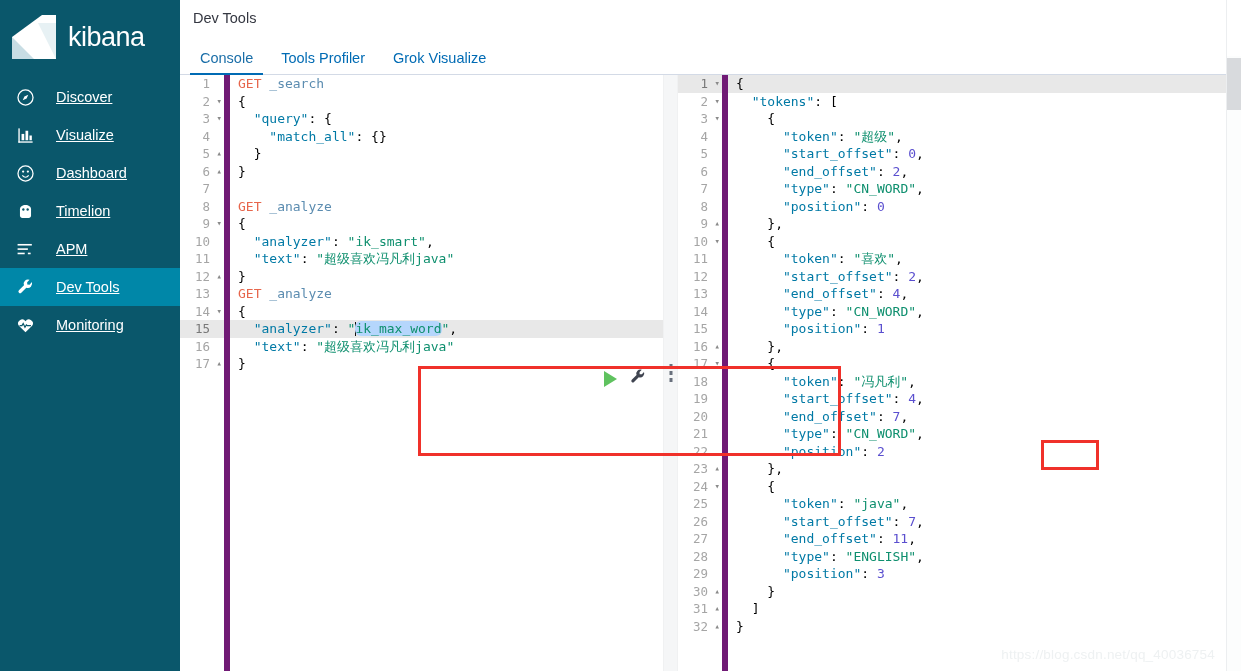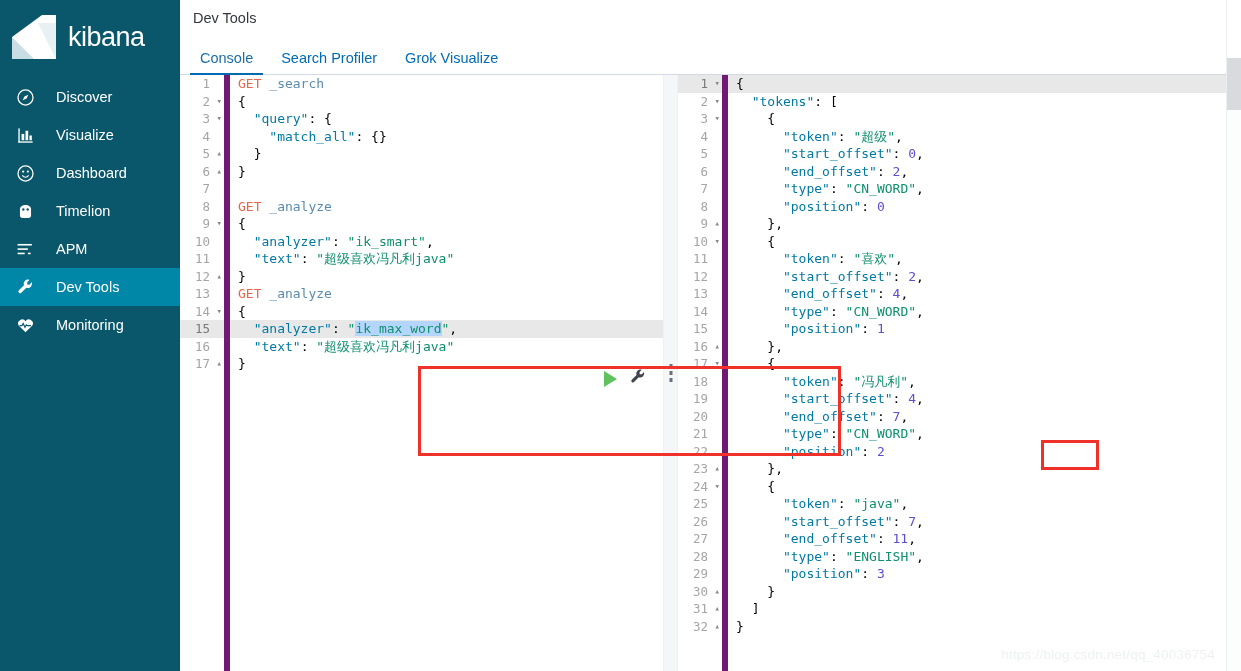--- a/index.html
+++ b/index.html
@@ -57,20 +57,21 @@
   }
   #nav { margin-top: 4px; }
   .nav-item {
     display: flex; align-items: center;
     height: 38px;
     padding-left: 16px;
     font-size: 14px;
     color: #ffffff;
     cursor: pointer;
     user-select: none;
+    text-decoration: underline;
   }
   .nav-item .nav-ico {
     width: 26px; flex: 0 0 26px;
     display: flex; align-items: center; justify-content: flex-start;
   }
   .nav-item .nav-ico svg { display: block; }
   .nav-item .nav-label { margin-left: 14px; font-size: 14.5px; }
   .nav-item.active { background: #0087a8; }
 
   
@@ -193,21 +194,21 @@
     position: relative;
   }
   .codearea .ln-row.hl { background: #e8e8e8; }
 
   
   .t-method  { color: #e7664c; }
   .t-url     { color: #5b8cb0; }
   .t-key     { color: #0079a5; }
   .t-str     { color: #0e8f6e; }
   .t-num     { color: #5a4fcf; }
-  .sel       { background: #b5d6fc; }
+  .sel       { background: #b5d6fc; border-radius: 6px; }
   .caret {
     display: inline-block;
     width: 1px; height: 14px;
     background: #111;
     vertical-align: -3px;
     margin-right: -1px;
   }
 
   
   #run-actions {
@@ -366,21 +367,21 @@
   </div>
 
   <div id="main">
 
     <div id="topbar">
       <span class="page-title">Dev Tools</span>
     </div>
 
     <div id="tabbar">
       <div class="tab active">Console</div>
-      <div class="tab">Search Profiler</div>
+      <div class="tab">Tools Profiler</div>
       <div class="tab">Grok Visualize</div>
     </div>
 
     <div id="editors">
 
       <div class="pane" id="pane-left">
         <div class="gutter code" id="gutter-left"><div class="ln">1</div><div class="ln">2<span class="fold">▾</span></div><div class="ln">3<span class="fold">▾</span></div><div class="ln">4</div><div class="ln">5<span class="fold">▴</span></div><div class="ln">6<span class="fold">▴</span></div><div class="ln">7</div><div class="ln">8</div><div class="ln">9<span class="fold">▾</span></div><div class="ln">10</div><div class="ln">11</div><div class="ln">12<span class="fold">▴</span></div><div class="ln">13</div><div class="ln">14<span class="fold">▾</span></div><div class="ln cur">15</div><div class="ln">16</div><div class="ln">17<span class="fold">▴</span></div></div>
         <div class="codearea code" id="code-left"><div class="ln-row"><span class="t-method">GET</span> <span class="t-url">_search</span></div><div class="ln-row">{</div><div class="ln-row">  <span class="t-key">"query"</span>: {</div><div class="ln-row">    <span class="t-key">"match_all"</span>: {}</div><div class="ln-row">  }</div><div class="ln-row">}</div><div class="ln-row">&nbsp;</div><div class="ln-row"><span class="t-method">GET</span> <span class="t-url">_analyze</span></div><div class="ln-row">{</div><div class="ln-row">  <span class="t-key">"analyzer"</span>: <span class="t-str">"ik_smart"</span>,</div><div class="ln-row">  <span class="t-key">"text"</span>: <span class="t-str">"超级喜欢冯凡利java"</span></div><div class="ln-row">}</div><div class="ln-row"><span class="t-method">GET</span> <span class="t-url">_analyze</span></div><div class="ln-row">{</div><div class="ln-row hl">  <span class="t-key">"analyzer"</span>: <span class="t-str">"<span class="caret"></span><span class="sel">ik_max_word</span>"</span>,</div><div class="ln-row">  <span class="t-key">"text"</span>: <span class="t-str">"超级喜欢冯凡利java"</span></div><div class="ln-row">}</div></div>
 
         <div id="run-actions">

